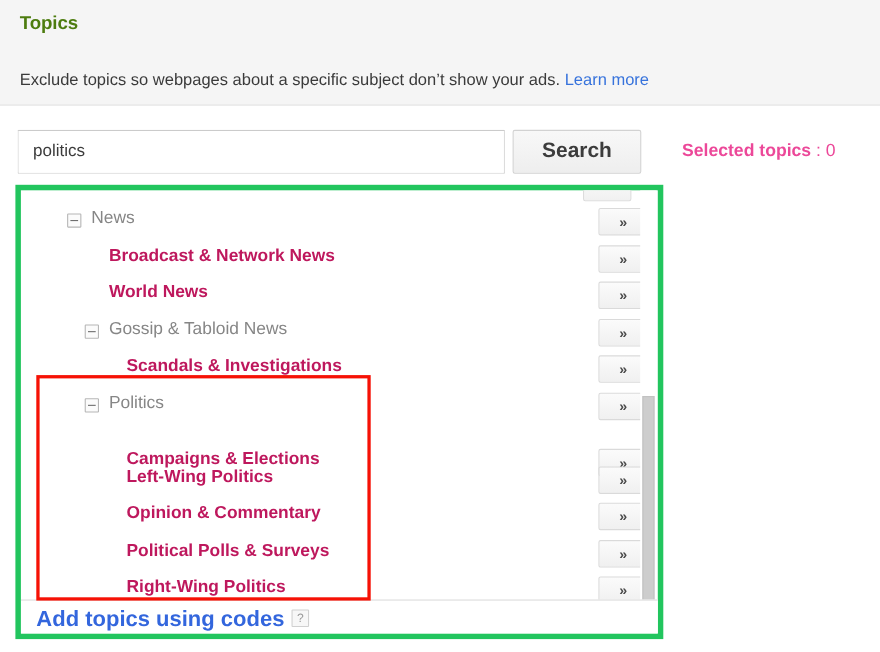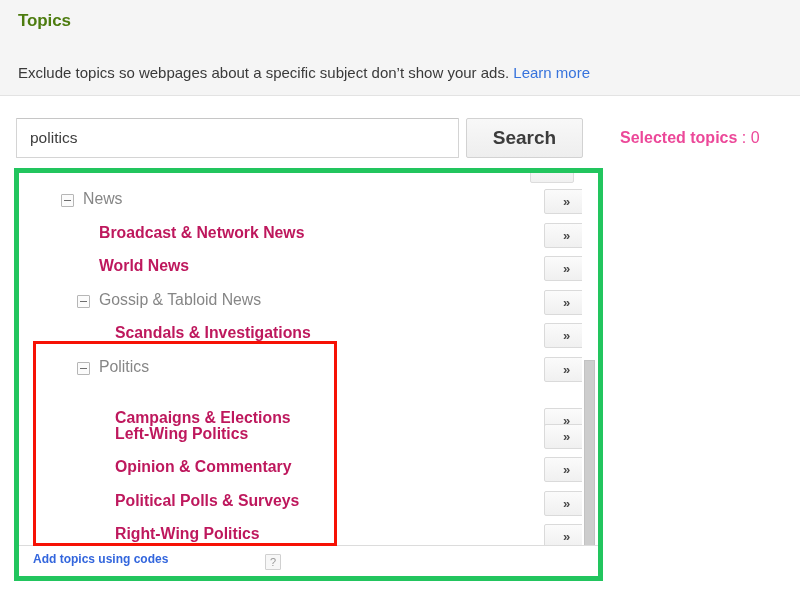--- a/index.html
+++ b/index.html
@@ -142,21 +142,21 @@
   }
 
   
   #tree-footer {
     position: absolute; left: 0; bottom: 0; width: 587px; height: 31px;
     border-top: 1px solid #dcdcdc;
     background: #ffffff;
   }
   #add-codes-link {
     position: absolute; left: 14px; top: 6px;
-    font-size: 12px; font-weight: bold; color: #3366dd;
+    font-size: 20px; font-weight: bold; color: #3366dd;
     text-decoration: none; cursor: pointer; white-space: nowrap;
   }
   #help-icon {
     position: absolute; left: 246px; top: 8px;
     width: 16px; height: 16px;
     border: 1px solid #d0d0d0;
     background: #f7f7f7;
     border-radius: 1px;
     font-size: 11px; color: #999999;
     line-height: 14px; text-align: center;

